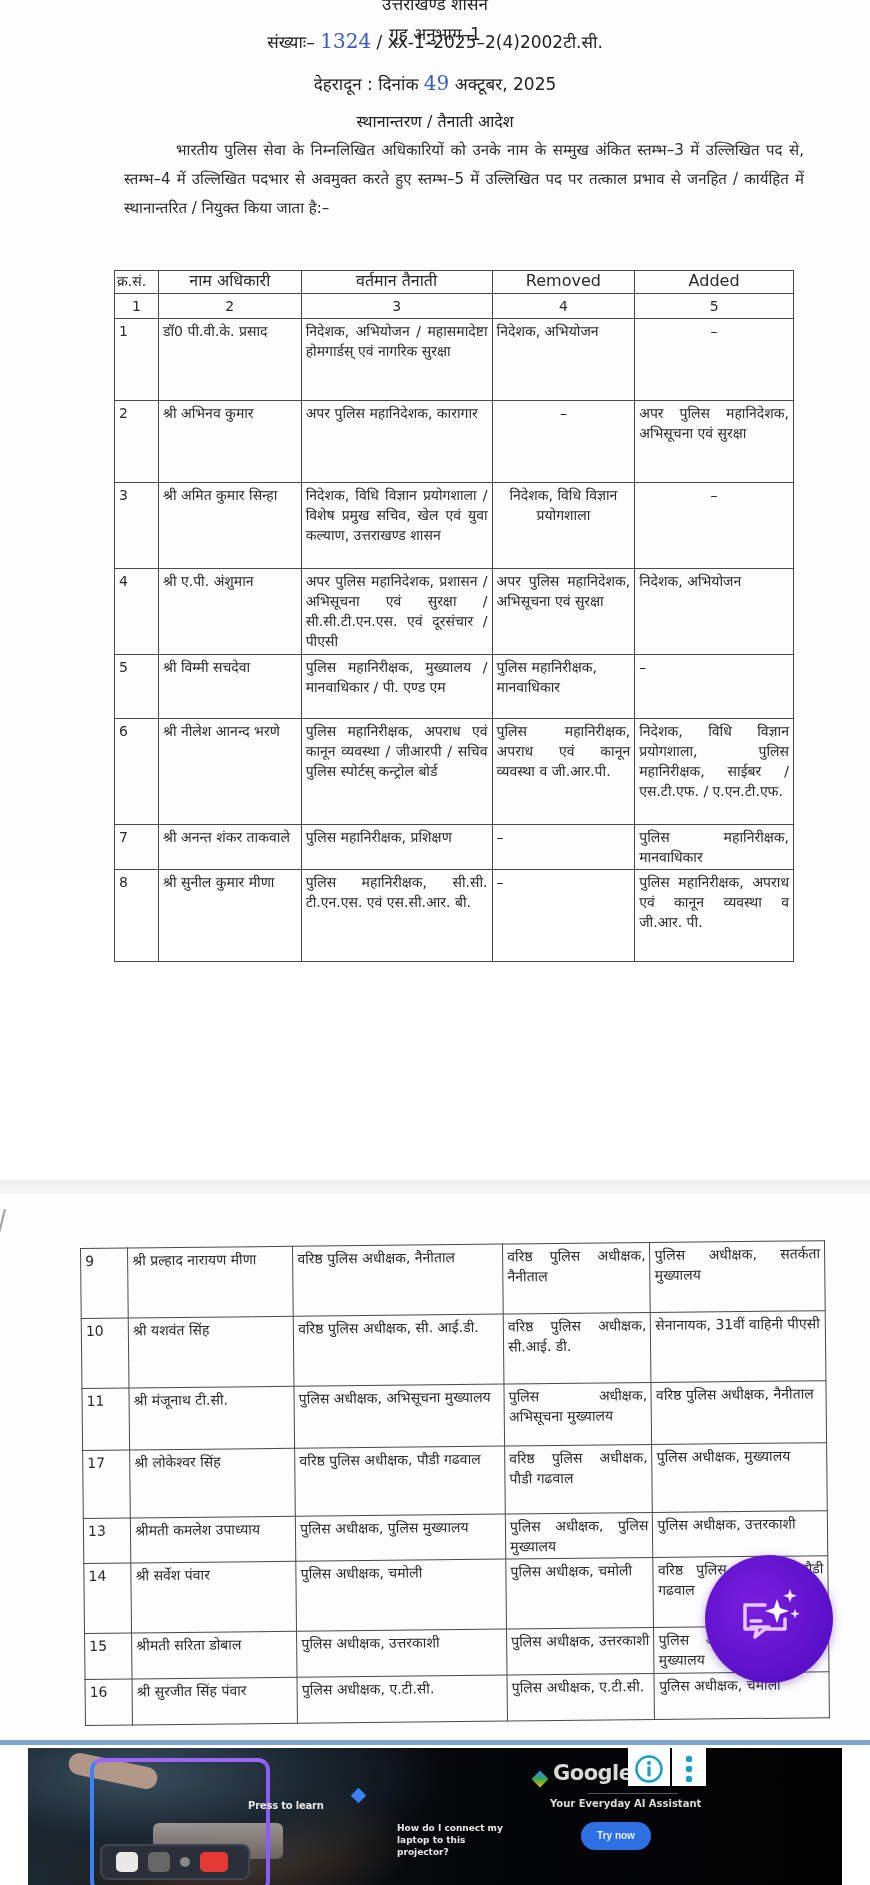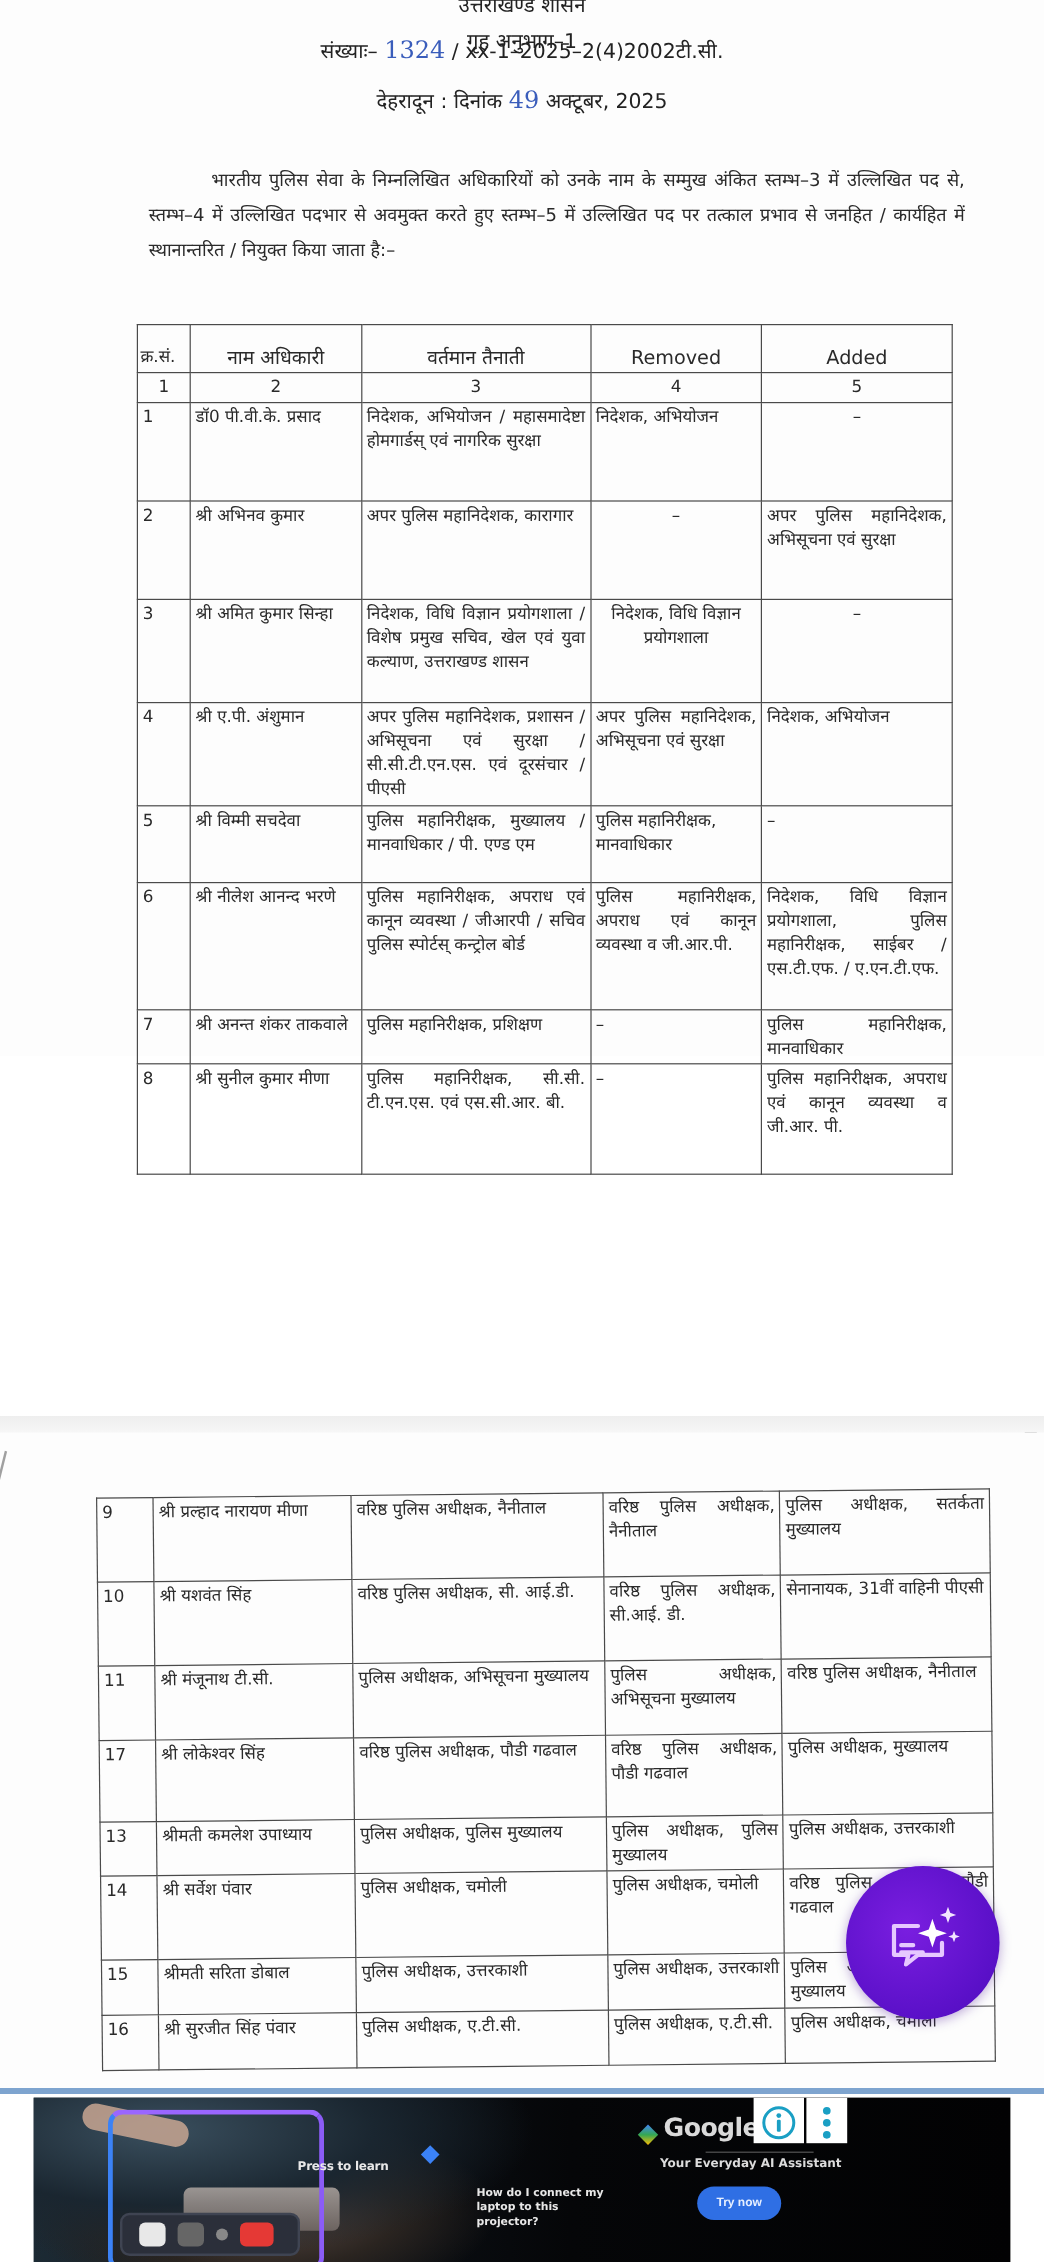--- a/index.html
+++ b/index.html
@@ -18,21 +18,21 @@
   .hdr-line.l3 { top: 71px; }
   .hdr-line.l4 { top: 110px; font-size: 16px; }
   .handwritten { color: #3a5dbb; font-size: 20px; font-family: "DejaVu Serif", serif; }
 
   .intro { position: absolute; left: 124px; top: 136px; width: 680px; font-size: 15px;
            line-height: 29px; text-align: justify; color: #2a2a2a; }
   .intro .indent { display: inline-block; width: 52px; }
 
   table.orders { position: absolute; border-collapse: collapse; table-layout: fixed; font-size: 14px; color: #2a2a2a; }
   table.orders td, table.orders th { border: 1.5px solid #4a4a4a; vertical-align: top; padding: 2px 4px 2px 4px; line-height: 20px; font-weight: normal; }
-  table.orders th { text-align: center; font-size: 16px; padding-top: 17px; }
+  table.orders th { text-align: center; font-size: 16px; padding-top: 0; }
   table.orders .num-row td { text-align: center; }
   .cell-center { text-align: center; }
   .cell-just { text-align: justify; text-align-last: left; }
 
   #t1 { left: 114px; top: 270px; width: 680px; }
   #t2 { left: 80px; top: 54px; width: 745px; transform: rotate(-0.6deg); transform-origin: left top; }
 
   .scanmark { position: absolute; left: 4px; top: 15px; width: 2px; height: 160px; background: #777;
               transform: rotate(14deg); transform-origin: top left; opacity: 0.7; }
   .corner-mark { position: absolute; right: 6px; top: 1194px; width: 10px; height: 2px; background: #555; }
@@ -80,20 +80,21 @@
 
 <div class="page1">
   <div class="hdr-line l0">उत्तराखण्ड शासन</div>
   <div class="hdr-line l1">गृह अनुभाग–1</div>
   <div class="hdr-line l2">
     <span>संख्याः– </span><span class="handwritten">1324</span><span> / xx-1–2025–2(4)2002टी.सी.</span>
   </div>
   <div class="hdr-line l3">
     <span>देहरादून : दिनांक </span><span class="handwritten">49</span><span> अक्टूबर, 2025</span>
   </div>
+  <div class="hdr-line l4">स्थानान्तरण / तैनाती आदेश</div>
 
   <div class="intro"><span class="indent"></span><span>भारतीय पुलिस सेवा के निम्नलिखित अधिकारियों को उनके नाम के सम्मुख अंकित स्तम्भ–3 में उल्लिखित पद से, स्तम्भ–4 में उल्लिखित पदभार से अवमुक्त करते हुए स्तम्भ–5 में उल्लिखित पद पर तत्काल प्रभाव से जनहित / कार्यहित में स्थानान्तरित / नियुक्त किया जाता है:–</span></div>
 
   <table class="orders" id="t1">
     <colgroup>
         <col style="width:41px">
         <col style="width:133px">
         <col style="width:178px">
         <col style="width:133px">
         <col style="width:148px">

